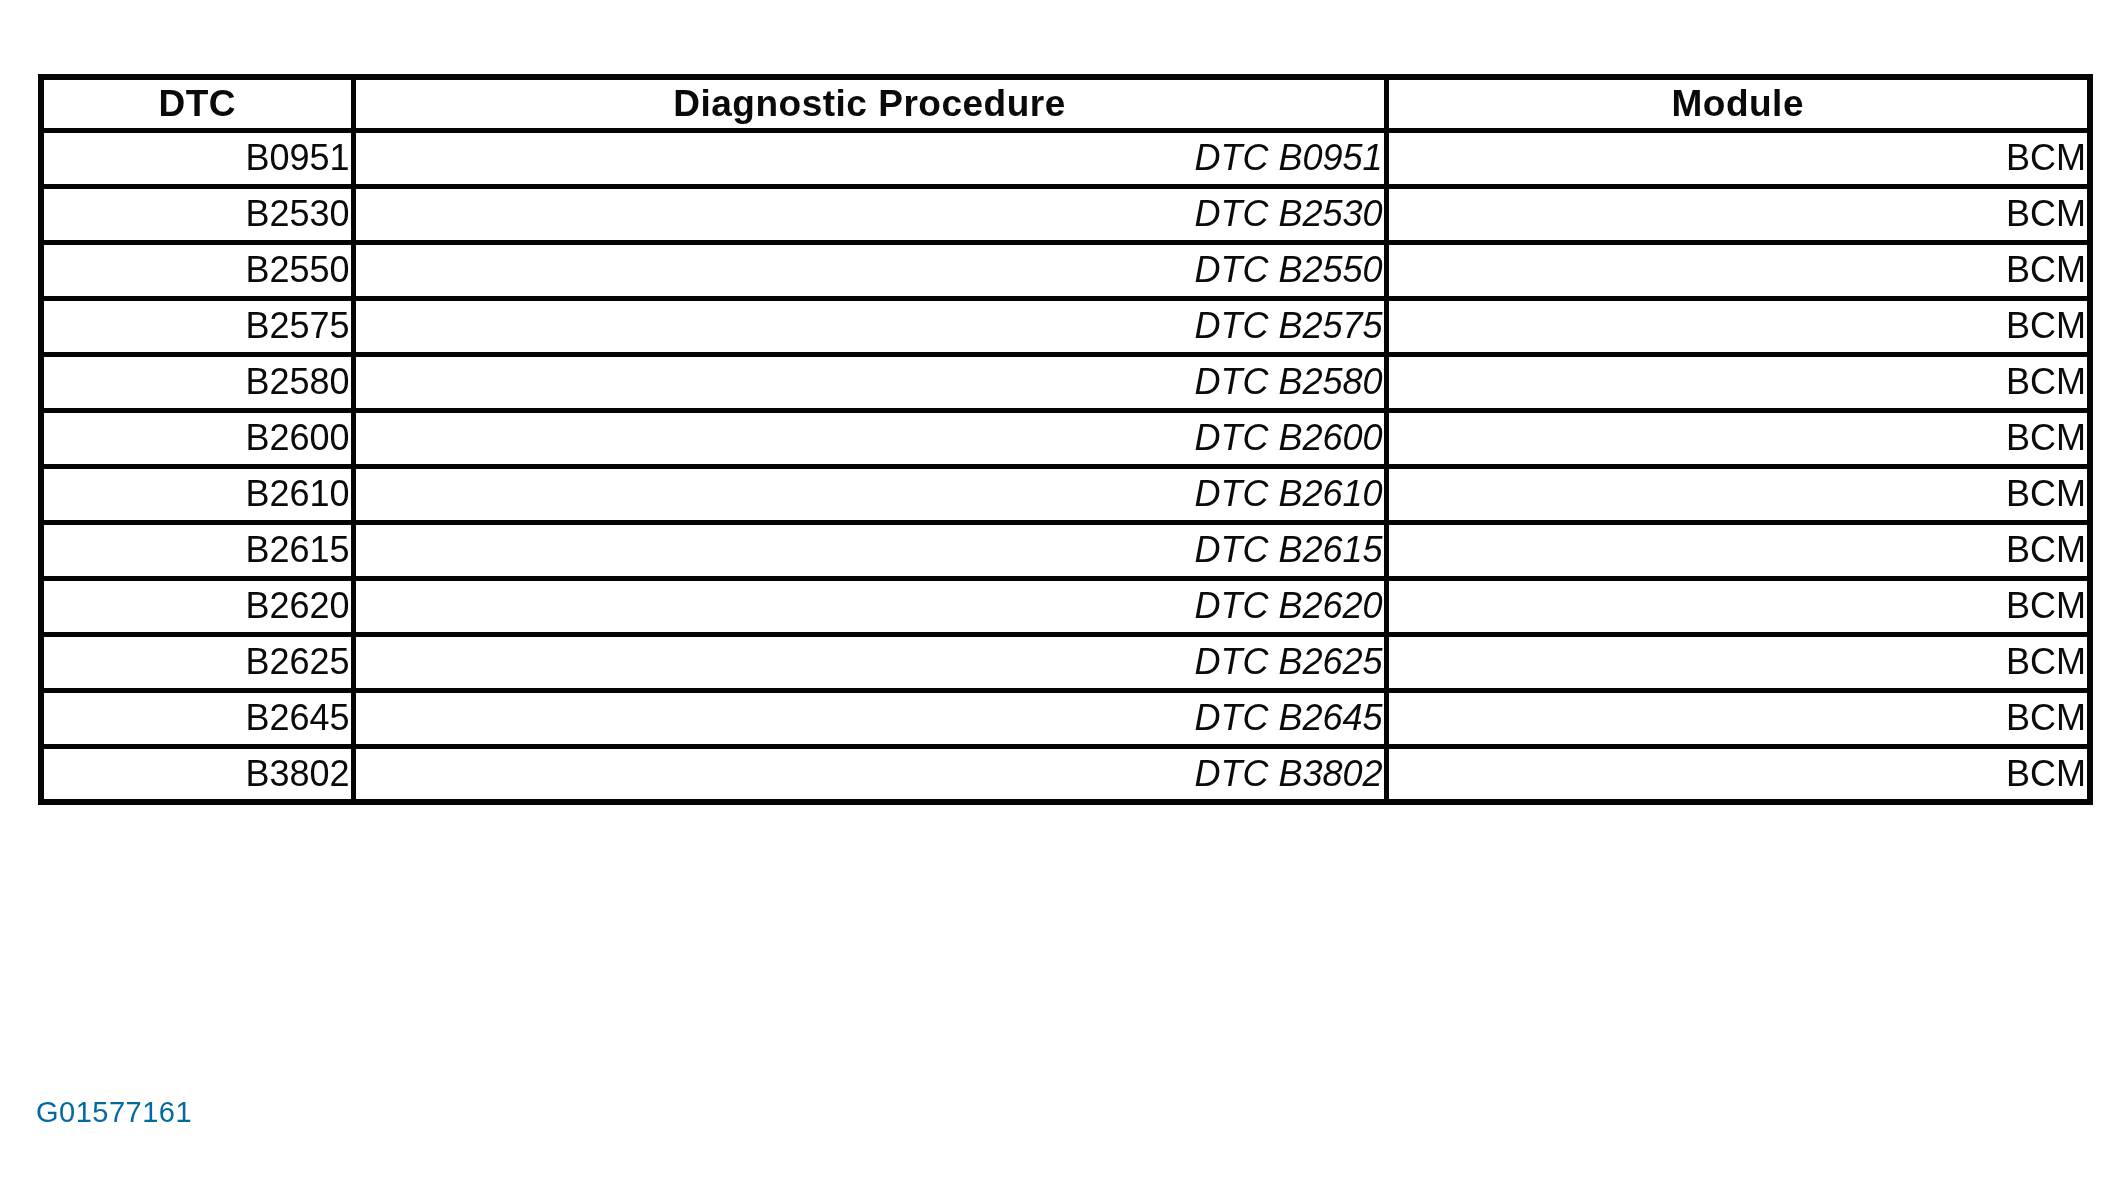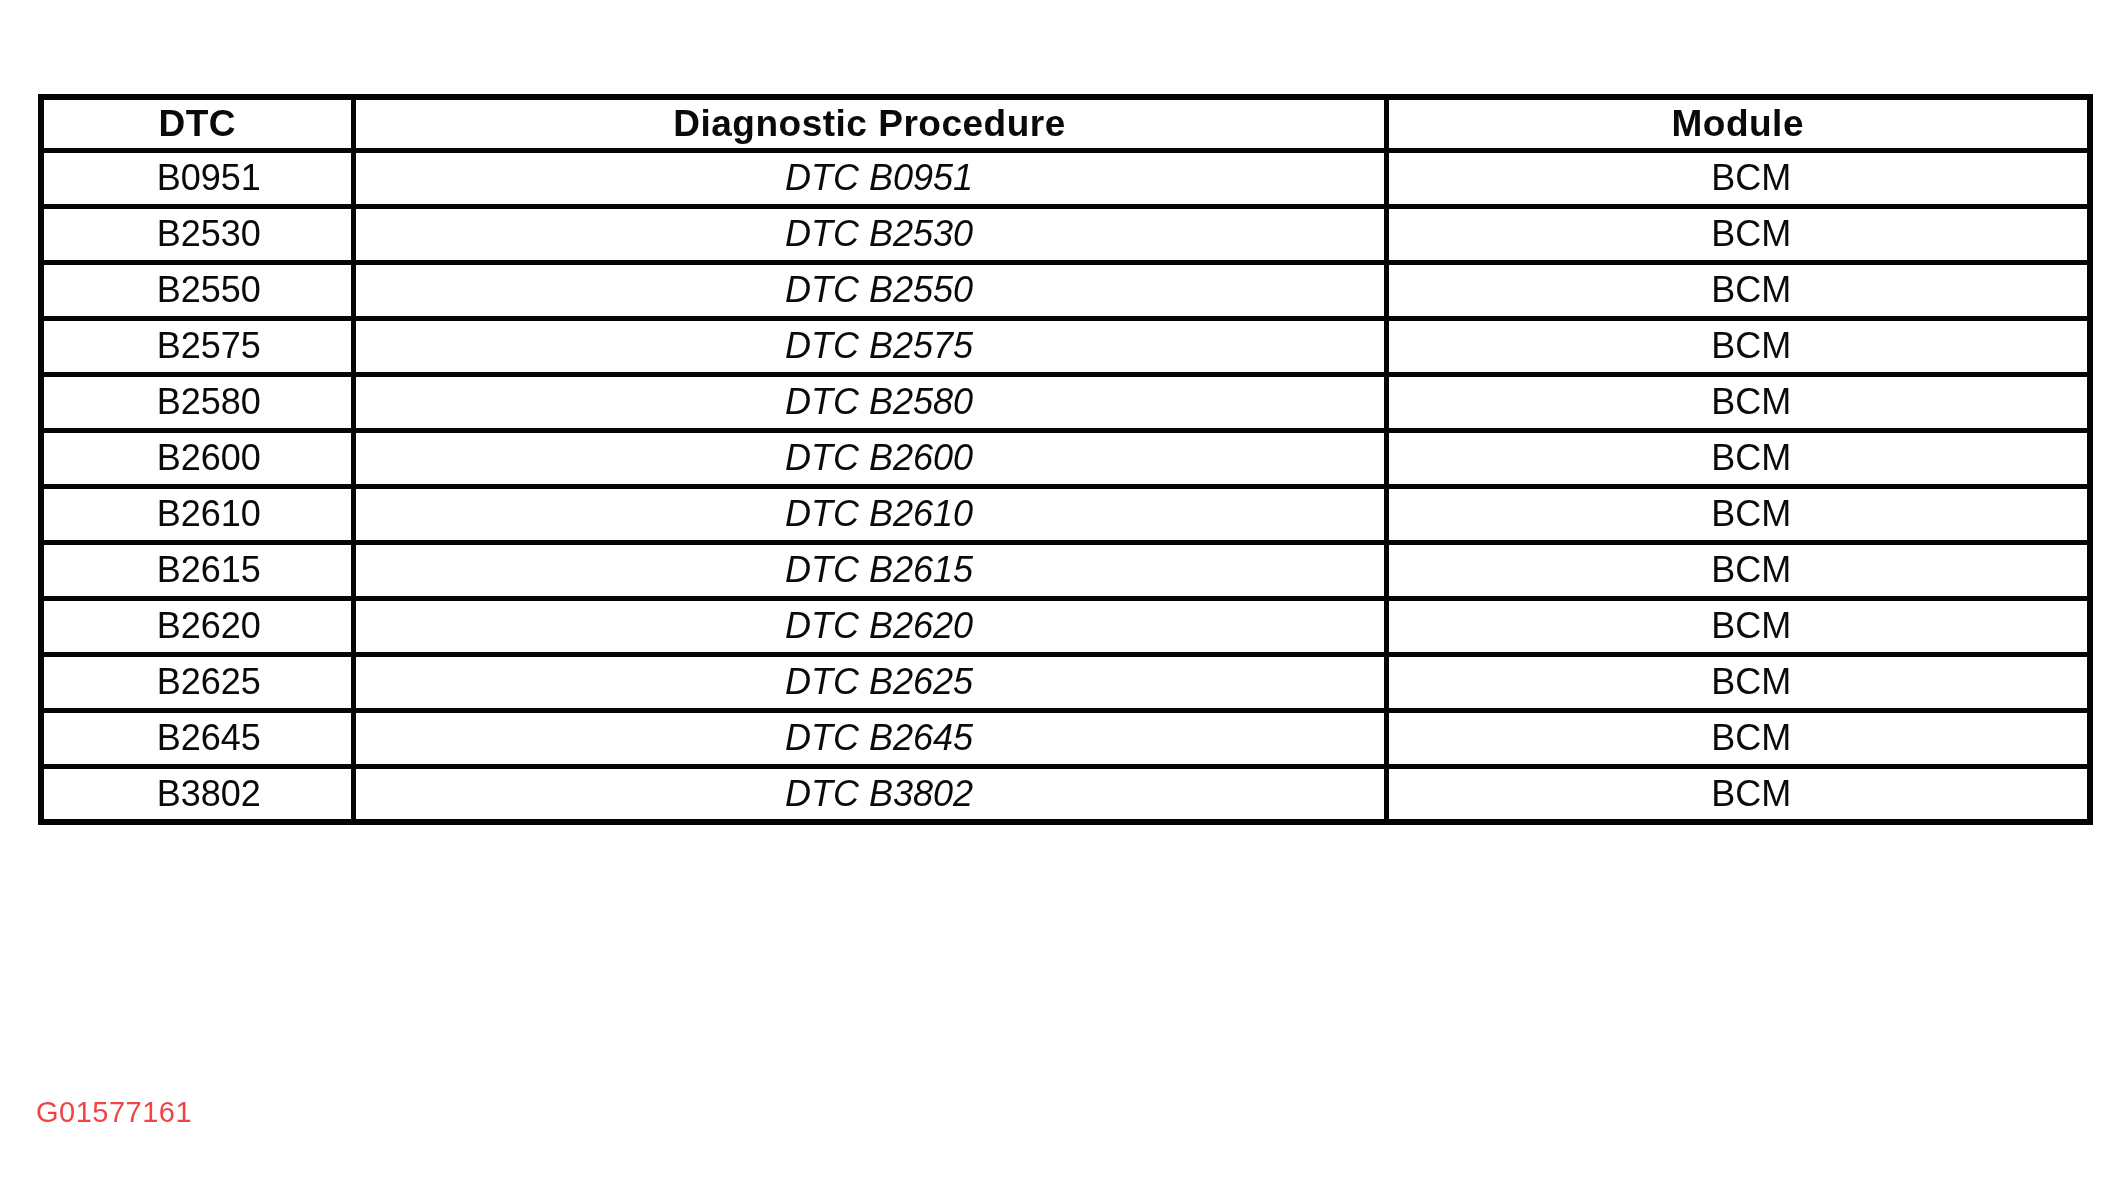--- a/index.html
+++ b/index.html
@@ -18,21 +18,20 @@
   }
   table.dtc-table {
     position: absolute;
     left: 38px;
     top: 74px;
     width: 2049px;
     border-collapse: collapse;
     table-layout: fixed;
     background: #ffffff;
     border: 6px solid #050505;
-    margin-top: 20px;
   }
   table.dtc-table th,
   table.dtc-table td {
     border: 5px solid #050505;
     box-sizing: border-box;
     overflow: hidden;
     white-space: nowrap;
     vertical-align: middle;
   }
   table.dtc-table th {
@@ -40,32 +39,32 @@
     font-size: 37px;
     font-weight: bold;
     text-align: center;
     letter-spacing: 0.5px;
     padding: 0 6px;
   }
   table.dtc-table td {
     height: 56px;
     font-size: 36px;
     font-weight: normal;
-    text-align: center;
+    text-align: right;
   }
   td.dtc       { padding-left: 24px; }
   td.procedure { padding-left: 20px; font-style: italic; }
   td.module    { padding-left: 28px; }
   .footer-code {
     position: absolute;
     left: 36px;
     top: 1096px;
     font-size: 29px;
     letter-spacing: 0.5px;
-    color: #ef4444;
+    color: #0369a1;
   }
 </style>
 </head>
 <body>
 
 <div class="page">
 
   <table class="dtc-table">
     <colgroup>
       <col style="width:312px">

